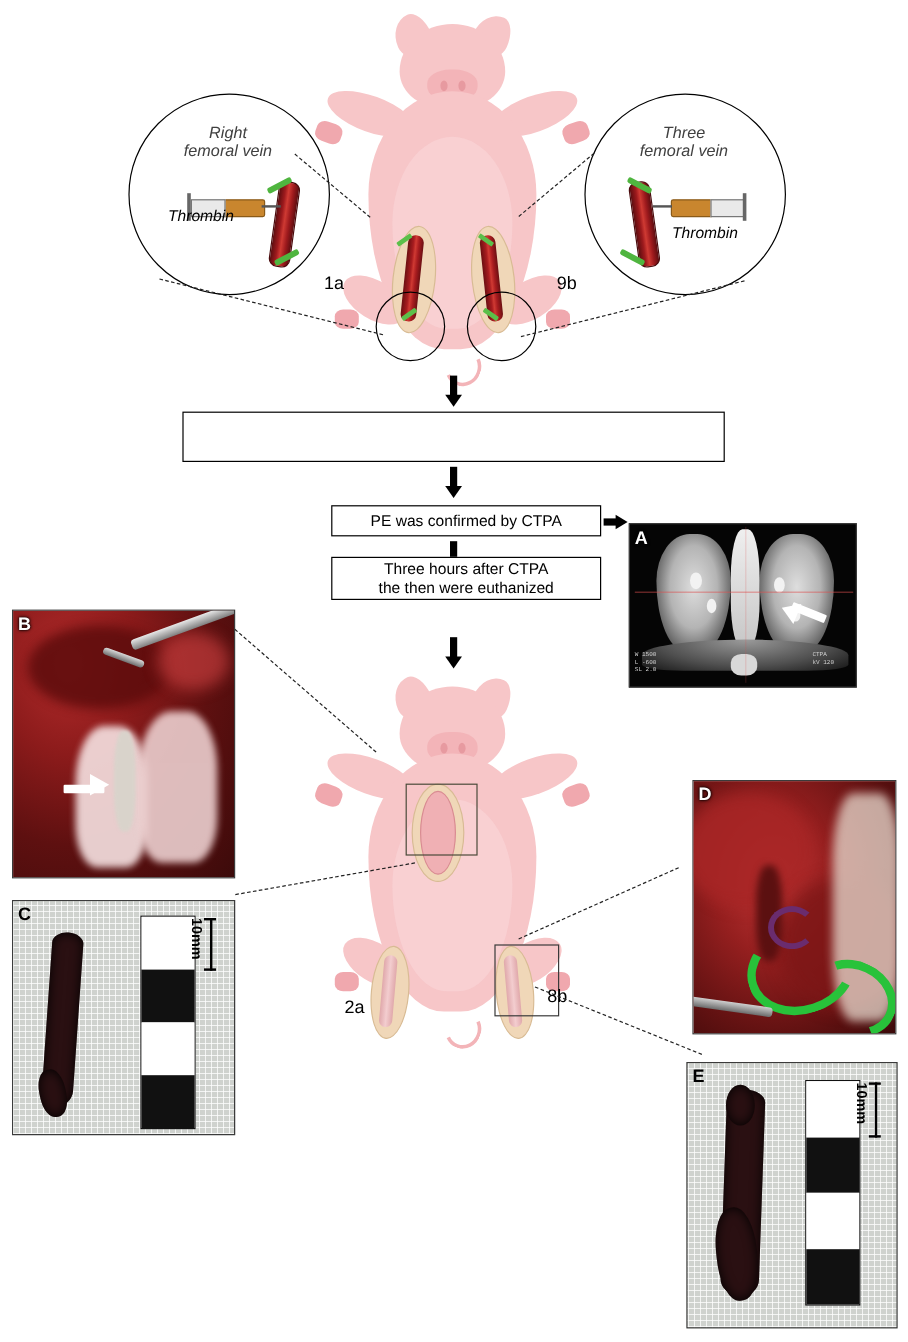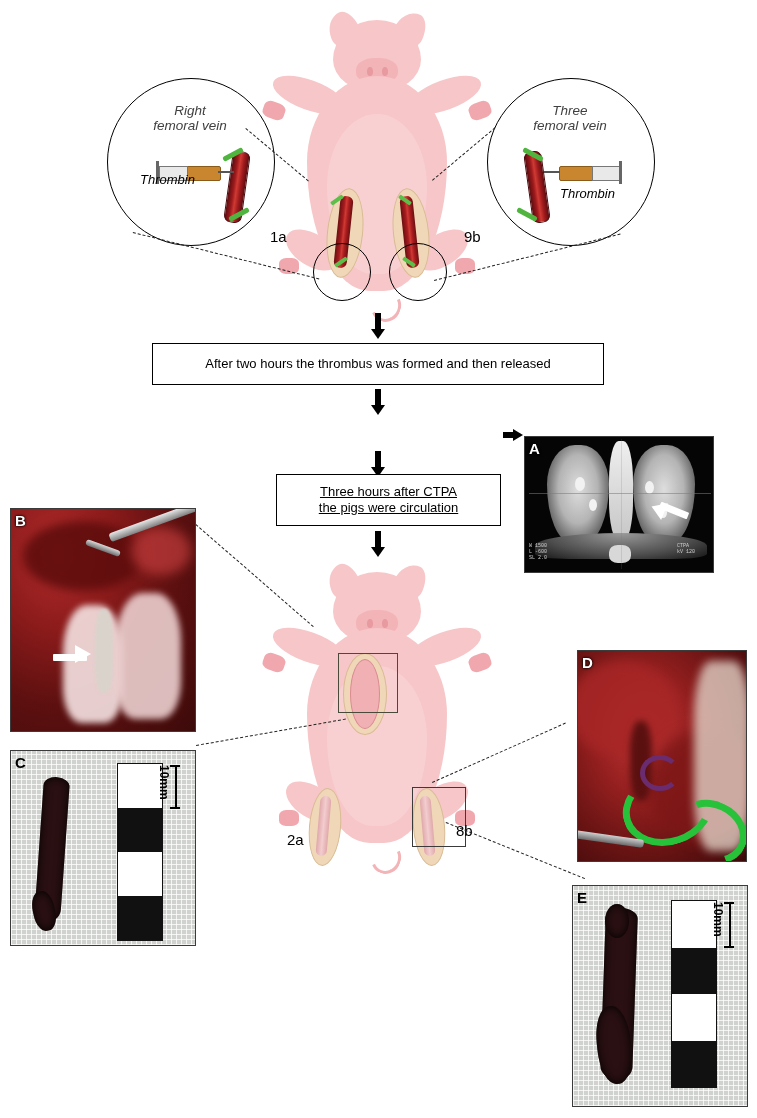--- a/index.html
+++ b/index.html
@@ -409,44 +409,46 @@
   <div class="numlab" style="left:270px; top:228px;">1a</div>
   <div class="numlab" style="left:464px; top:228px;">9b</div>
 
   <div class="abs" style="left:371px; top:313px; width:14px; height:28px;">
     <div class="arrow-stem" style="left:4px; top:0; width:6px; height:18px;"></div>
     <div class="arrow-head-d" style="left:0; top:16px;"></div>
   </div>
 
   <div class="txtbox" style="left:152px; top:343px; width:452px; height:42px;">
     <div>
-      <div>After two hours the thrombus was formed and then released</div>
     </div>
   </div>
 
   <div class="abs" style="left:371px; top:389px; width:14px; height:28px;">
     <div class="arrow-stem" style="left:4px; top:0; width:6px; height:18px;"></div>
     <div class="arrow-head-d" style="left:0; top:16px;"></div>
   </div>
 
+  <div class="txtbox" style="left:276px; top:421px; width:225px; height:26px;">
+    <div>PE was confirmed by CTPA</div>
+  </div>
 
   <div class="abs" style="left:503px; top:428px; width:22px; height:14px;">
     <div class="arrow-stem" style="left:0; top:4px; width:12px; height:6px;"></div>
     <div class="arrow-head-r" style="left:10px; top:1px;"></div>
   </div>
 
   <div class="abs" style="left:371px; top:451px; width:14px; height:28px;">
     <div class="arrow-stem" style="left:4px; top:0; width:6px; height:18px;"></div>
     <div class="arrow-head-d" style="left:0; top:16px;"></div>
   </div>
 
-  <div class="txtbox" style="left:276px; top:474px; width:225px; height:52px;text-decoration:underline;">
+  <div class="txtbox" style="left:276px; top:464px; width:225px; height:36px;">
     <div>
       <div>Three  hours  after  CTPA</div>
-      <div>the pigs were circulation</div>
+      <div>the then were euthanized</div>
     </div>
   </div>
 
   <div class="abs" style="left:371px; top:531px; width:14px; height:28px;">
     <div class="arrow-stem" style="left:4px; top:0; width:6px; height:18px;"></div>
     <div class="arrow-head-d" style="left:0; top:16px;"></div>
   </div>
 
   <div class="pig" style="left:255px; top:558px; width:245px; height:330px;">
     <div class="ear" style="left:74px; top:6px; width:30px; height:36px; transform:rotate(-24deg);"></div>

